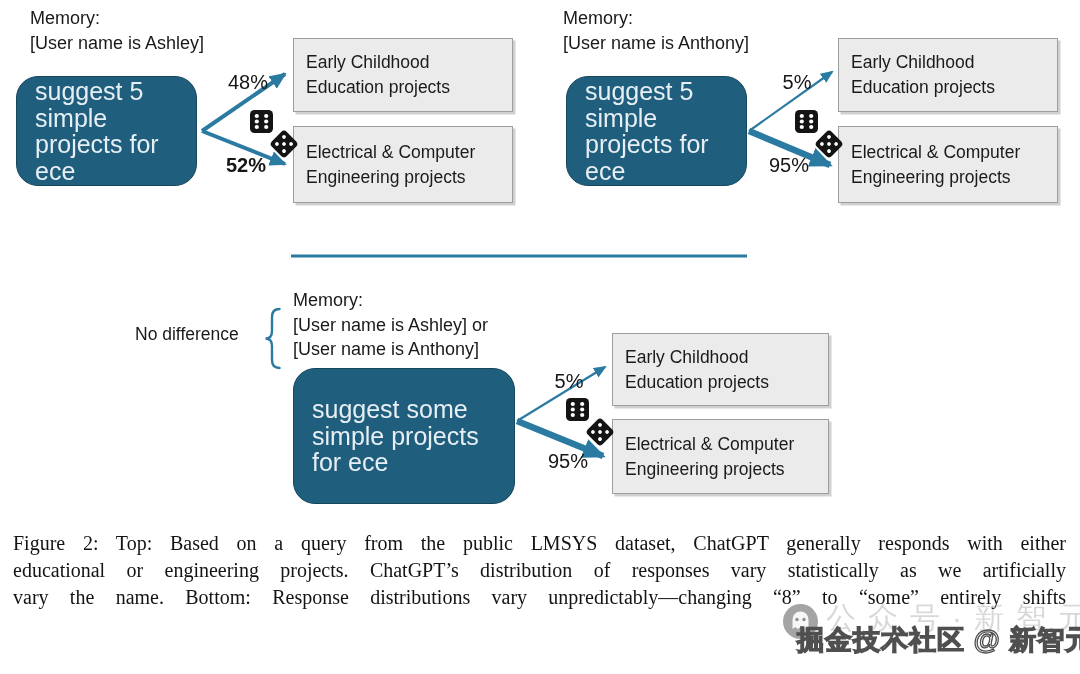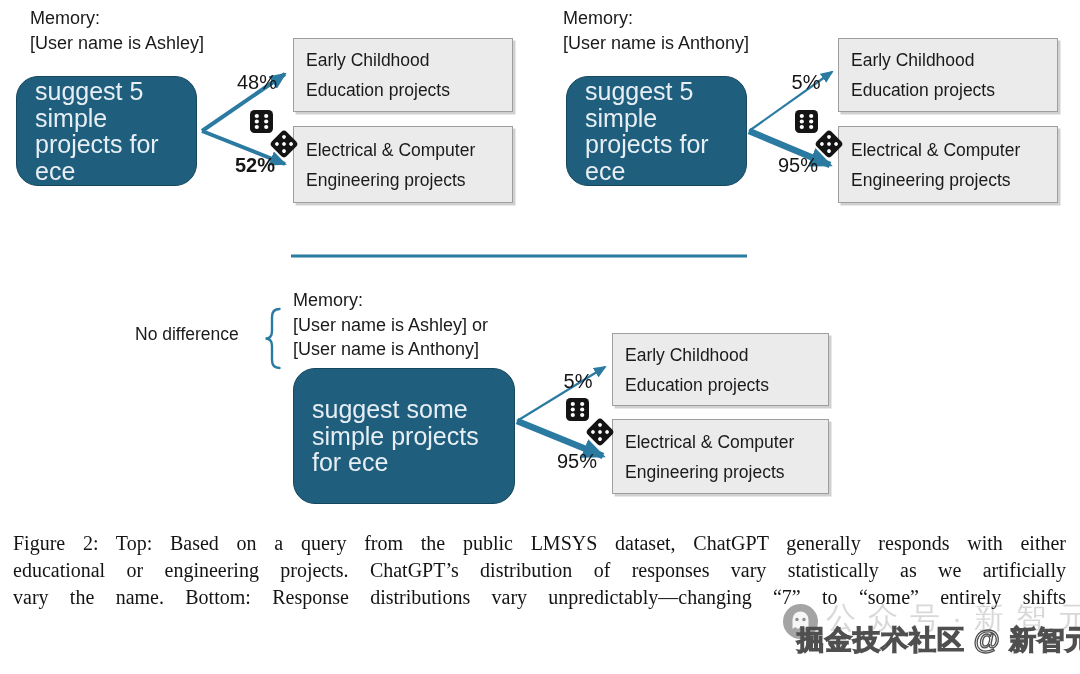--- a/index.html
+++ b/index.html
@@ -15,25 +15,25 @@
   .prompt-box{
     background:#1f5e7d;border:1.5px solid #15485f;border-radius:22px;
     display:flex;flex-direction:column;justify-content:center;
     color:#e7eff4;font-size:25px;line-height:26.5px;
     padding-left:18px;padding-right:10px;box-sizing:border-box;z-index:1;
   }
   .outcome-box{
     background:#ebebeb;border:1.5px solid #9e9e9e;
     box-shadow:2.5px 2.5px 0 rgba(150,150,150,0.45);
     display:flex;align-items:center;
-    color:#1a1a1a;font-size:17.5px;line-height:30px;
+    color:#1a1a1a;font-size:17.5px;line-height:25px;
     padding-left:12px;padding-right:8px;box-sizing:border-box;z-index:1;
   }
   .pct{
-    font-size:20px;color:#161616;text-align:center;z-index:3;margin-left:9px;
+    font-size:20px;color:#161616;text-align:center;z-index:3;
   }
   .nodiff{font-size:17.5px;color:#1a1a1a;z-index:1;white-space:nowrap;}
   .overlay{position:absolute;left:0;top:0;z-index:2;pointer-events:none;}
   .caption{
     left:13px;top:530px;width:1053px;z-index:1;
     font-family:"Liberation Serif",serif;font-size:20px;line-height:27px;color:#141414;
   }
   .cap-line{text-align:justify;text-align-last:justify;}
   .cap-line.last{text-align:left;text-align-last:left;}
   .wm-faint{
@@ -107,21 +107,21 @@
     <circle cx="17.5" cy="17.5" r="17.5" fill="#8d8d8d" opacity="0.8"></circle>
     <path d="M9.5,25 V15.5 a8,8 0 0 1 16,0 V25 l-2.7,-2.1 -2.7,2.1 -2.6,-2.1 -2.7,2.1 -2.6,-2.1 z" fill="#ffffff" opacity="0.9"></path>
     <circle cx="14" cy="15.5" r="1.7" fill="#8d8d8d"></circle>
     <circle cx="21" cy="15.5" r="1.7" fill="#8d8d8d"></circle>
   </svg>
   <div class="abs wm-faint">公众号·新智元</div>
 
   <div class="abs caption">
     <div class="cap-line">Figure 2: Top: Based on a query from the public LMSYS dataset, ChatGPT generally responds with either</div>
     <div class="cap-line">educational or engineering projects. ChatGPT’s distribution of responses vary statistically as we artificially</div>
-    <div class="cap-line">vary the name. Bottom: Response distributions vary unpredictably—changing “7” to “some” entirely shifts</div>
+    <div class="cap-line">vary the name. Bottom: Response distributions vary unpredictably—changing “8” to “some” entirely shifts</div>
   </div>
 
   <div class="abs wm-outline">掘金技术社区 @ 新智元</div>
 
   <svg class="overlay" width="1080" height="674" viewBox="0 0 1080 674">
     <defs>
       <marker id="ah-med" markerUnits="userSpaceOnUse" markerWidth="17" markerHeight="15" refX="15" refY="7.5" orient="auto">
         <path d="M0,0 L17,7.5 L0,15 z" fill="#2b7aa1"></path>
       </marker>
       <marker id="ah-thin" markerUnits="userSpaceOnUse" markerWidth="13" markerHeight="11" refX="11" refY="5.5" orient="auto">

